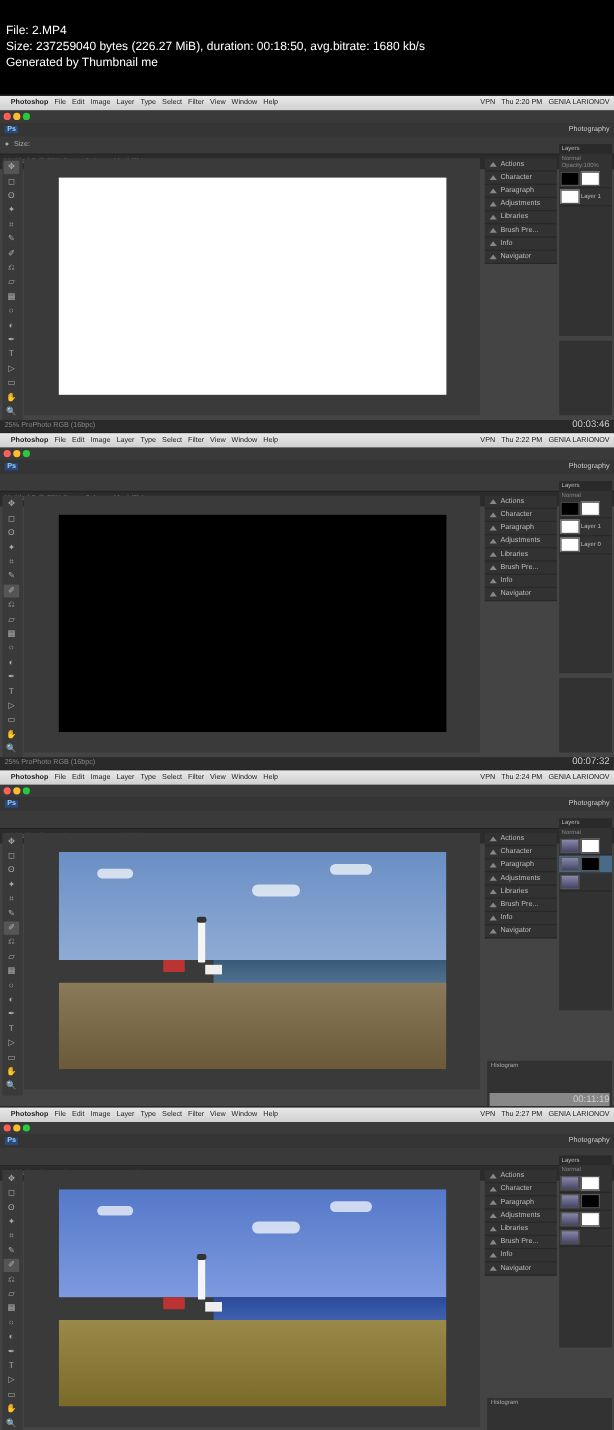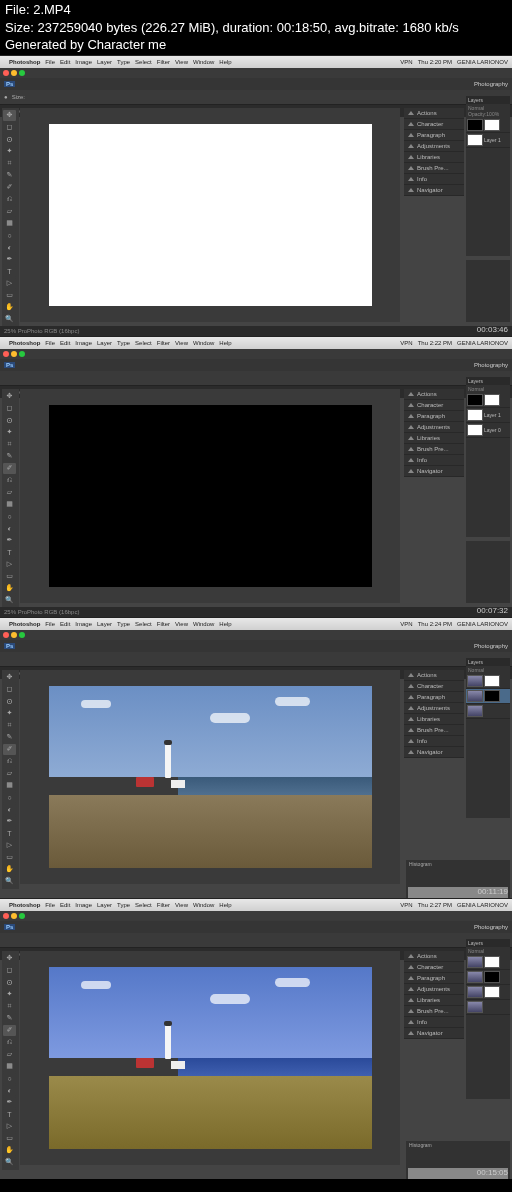--- a/index.html
+++ b/index.html
@@ -1,16 +1,16 @@
 <!DOCTYPE html>
 <html><head>
 <meta charset="utf-8">
 <style>
 body{margin:0;background:#000;font-family:Verdana,sans-serif;font-size:8px;color:#ccc;width:512px}
-.hdr{background:#000;padding:1px 5px;line-height:1.35;font-size:13px;color:#fff}
+.hdr{background:#000;padding:19px 5px;line-height:1.35;font-size:10px;color:#fff}
 .frame{position:relative;background:#444;height:280px;border-top:1px solid #222}
 .macbar{height:12px;background:linear-gradient(#e8e8e8,#d0d0d0);display:flex;align-items:center;font-size:6px;color:#222;padding:0 4px;gap:5px}
 .macbar .r{margin-left:auto;display:flex;gap:5px;align-items:center}
 .dot{width:6px;height:6px;border-radius:50%;display:inline-block}
 .d1{background:#ff5f56}.d2{background:#ffbd2e}.d3{background:#27c93f}
 .psmenu{height:12px;background:#353535;display:flex;align-items:center;gap:6px;padding:0 4px;font-size:6px;color:#ccc}
 .optbar{height:14px;background:#3a3a3a;border-bottom:1px solid #222;display:flex;align-items:center;padding:0 4px;font-size:6px;color:#aaa;gap:4px}
 .tabbar{height:12px;background:#2b2b2b;display:flex;align-items:center;padding:0 4px;font-size:6px;color:#888;gap:8px}
 .tools{position:absolute;left:2px;top:52px;width:15px;background:#3a3a3a;display:flex;flex-direction:column;gap:1px;padding:2px 1px}
 .tool{width:13px;height:11px;background:#3a3a3a;border-radius:1px;display:flex;align-items:center;justify-content:center;font-size:7px;color:#aaa}
@@ -46,21 +46,21 @@
 .photo.sat .sea{background:linear-gradient(#2a4a9a,#4a6aba)}
 .photo.sat .rocks{background:linear-gradient(#9a8a4a,#7a6a2a)}
 .tri{width:0;height:0;border-left:3px solid transparent;border-right:3px solid transparent;border-bottom:4px solid #888;display:inline-block}
 </style>
 </head>
 <body>
 
 <div class="hdr">
   <div>File: 2.MP4</div>
   <div>Size: 237259040 bytes (226.27 MiB), duration: 00:18:50, avg.bitrate: 1680 kb/s</div>
-  <div>Generated by Character me</div>
+  <div>Generated by Thumbnail me</div>
 </div>
 
 <div class="frame">
   <div class="macbar">
     <span></span>
     <b>Photoshop</b>
     <span>File</span>
     <span>Edit</span>
     <span>Image</span>
     <span>Layer</span>

